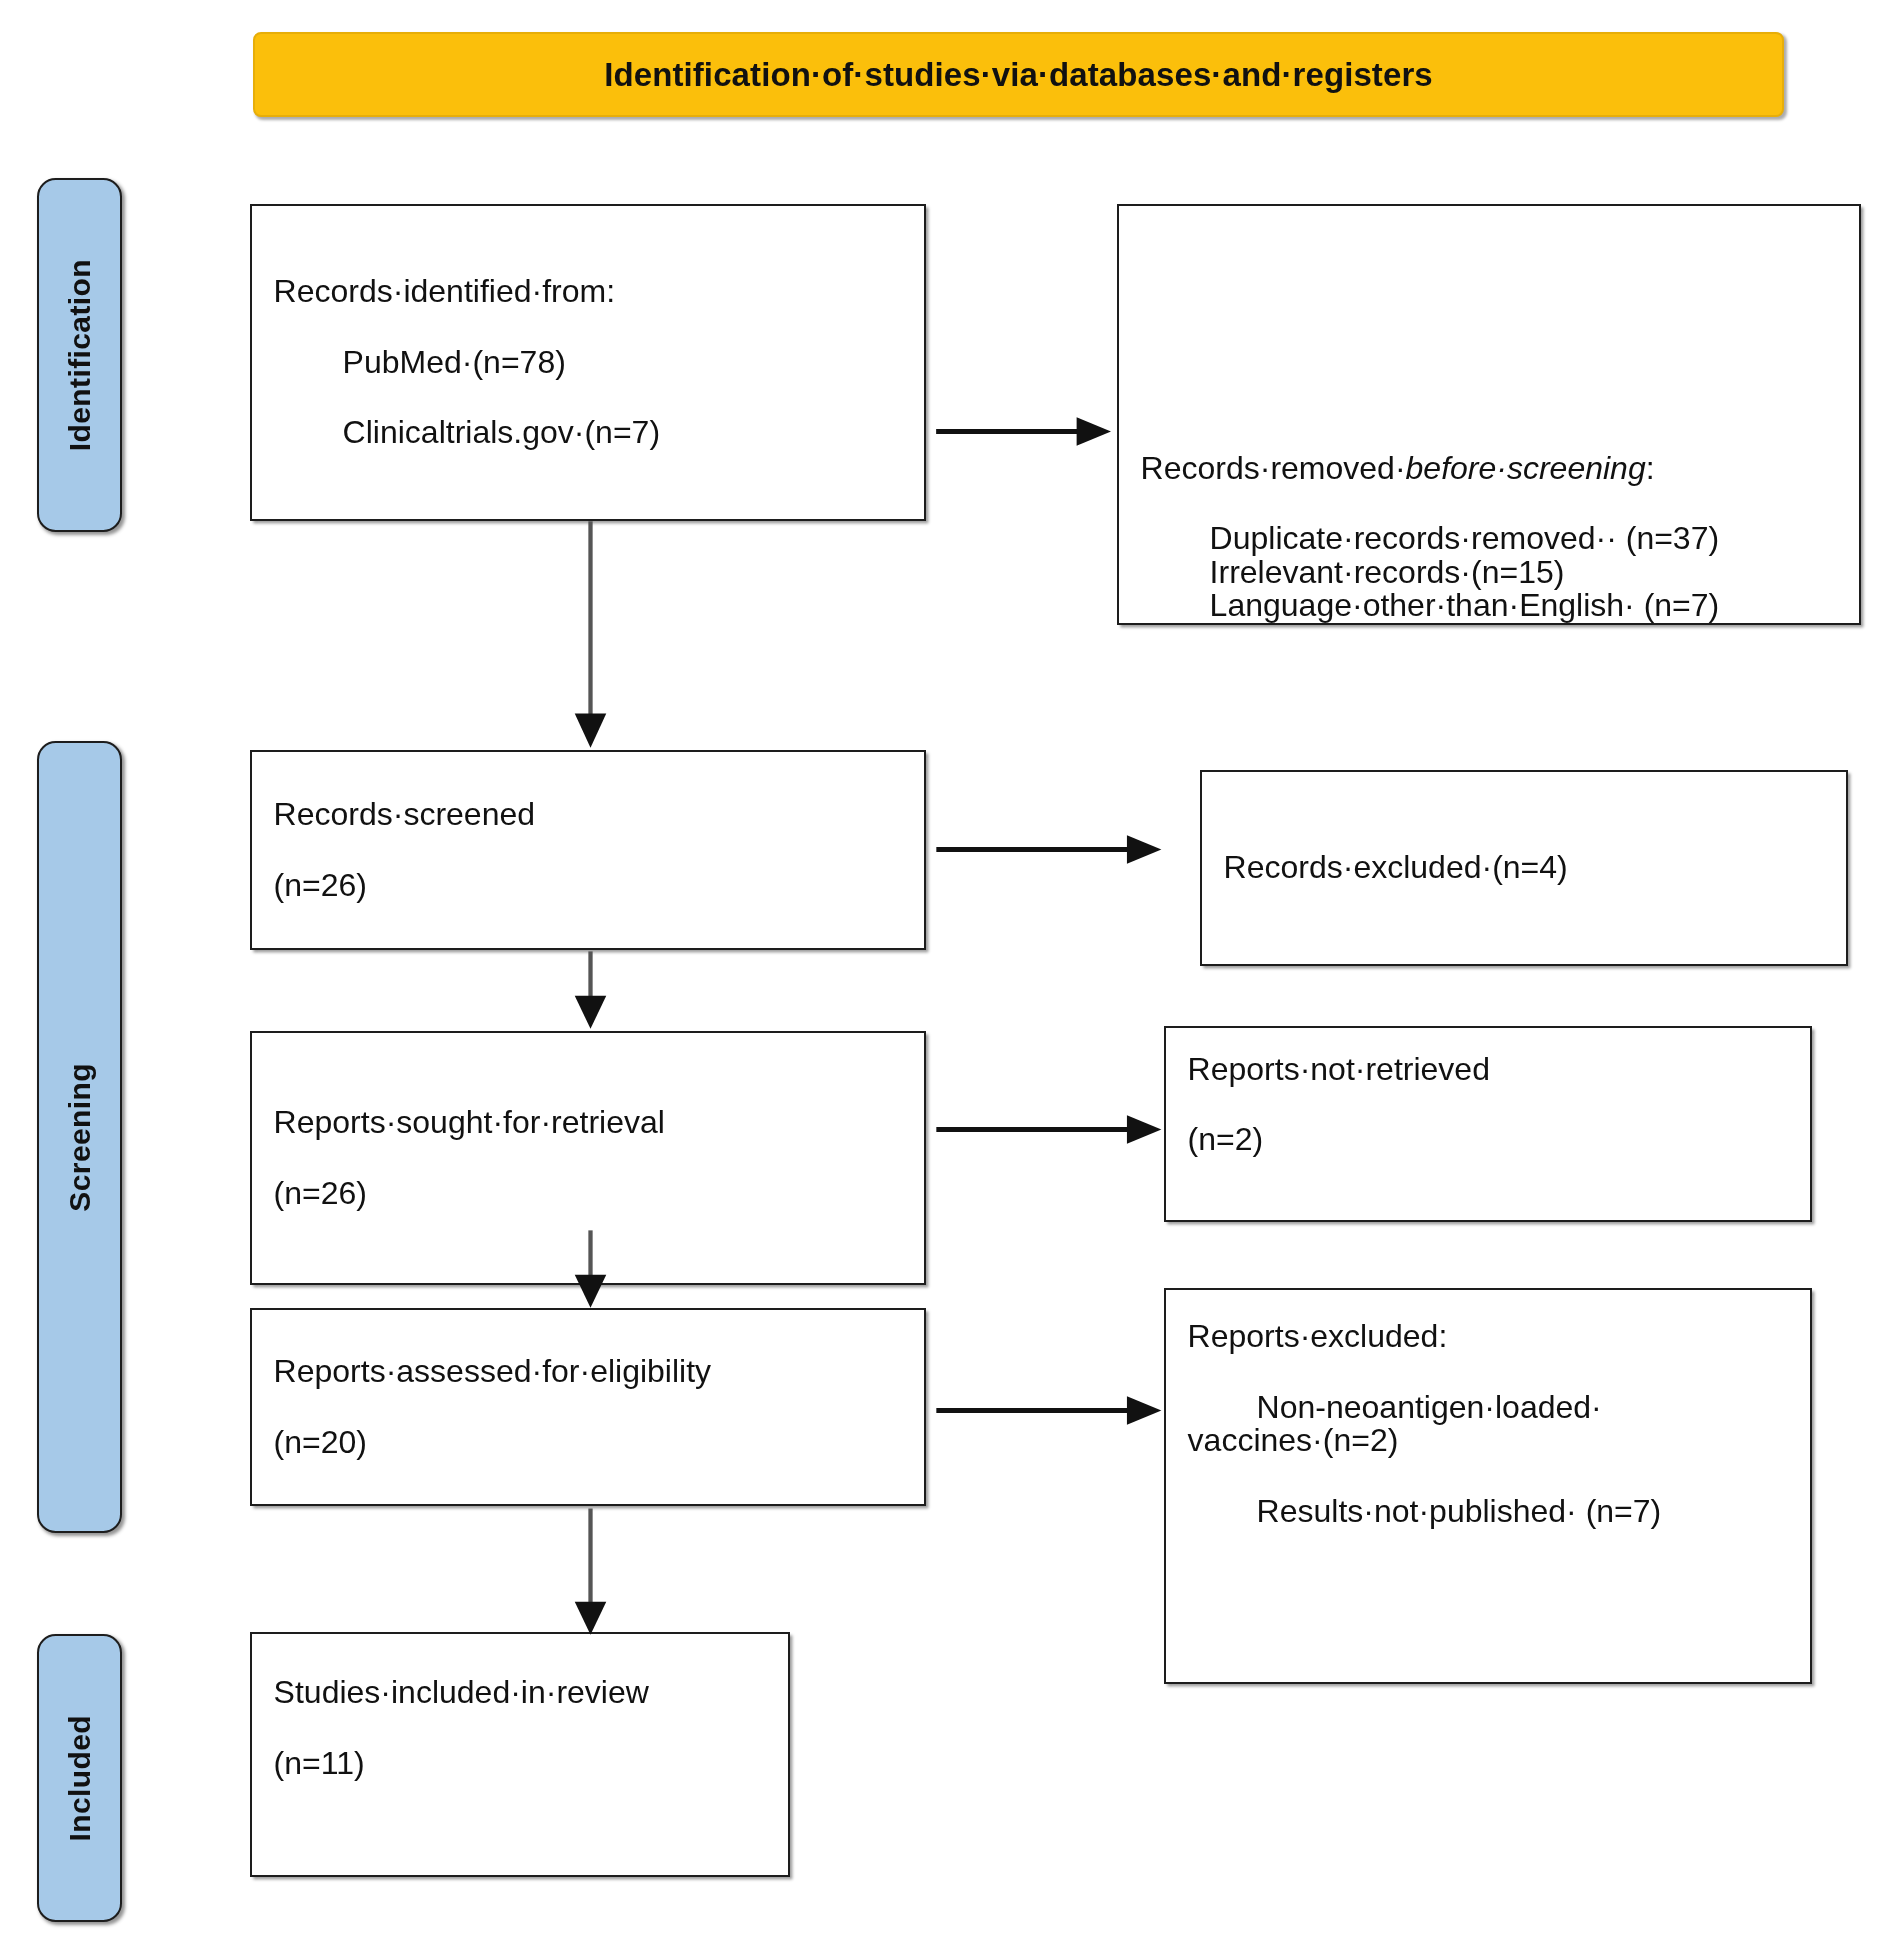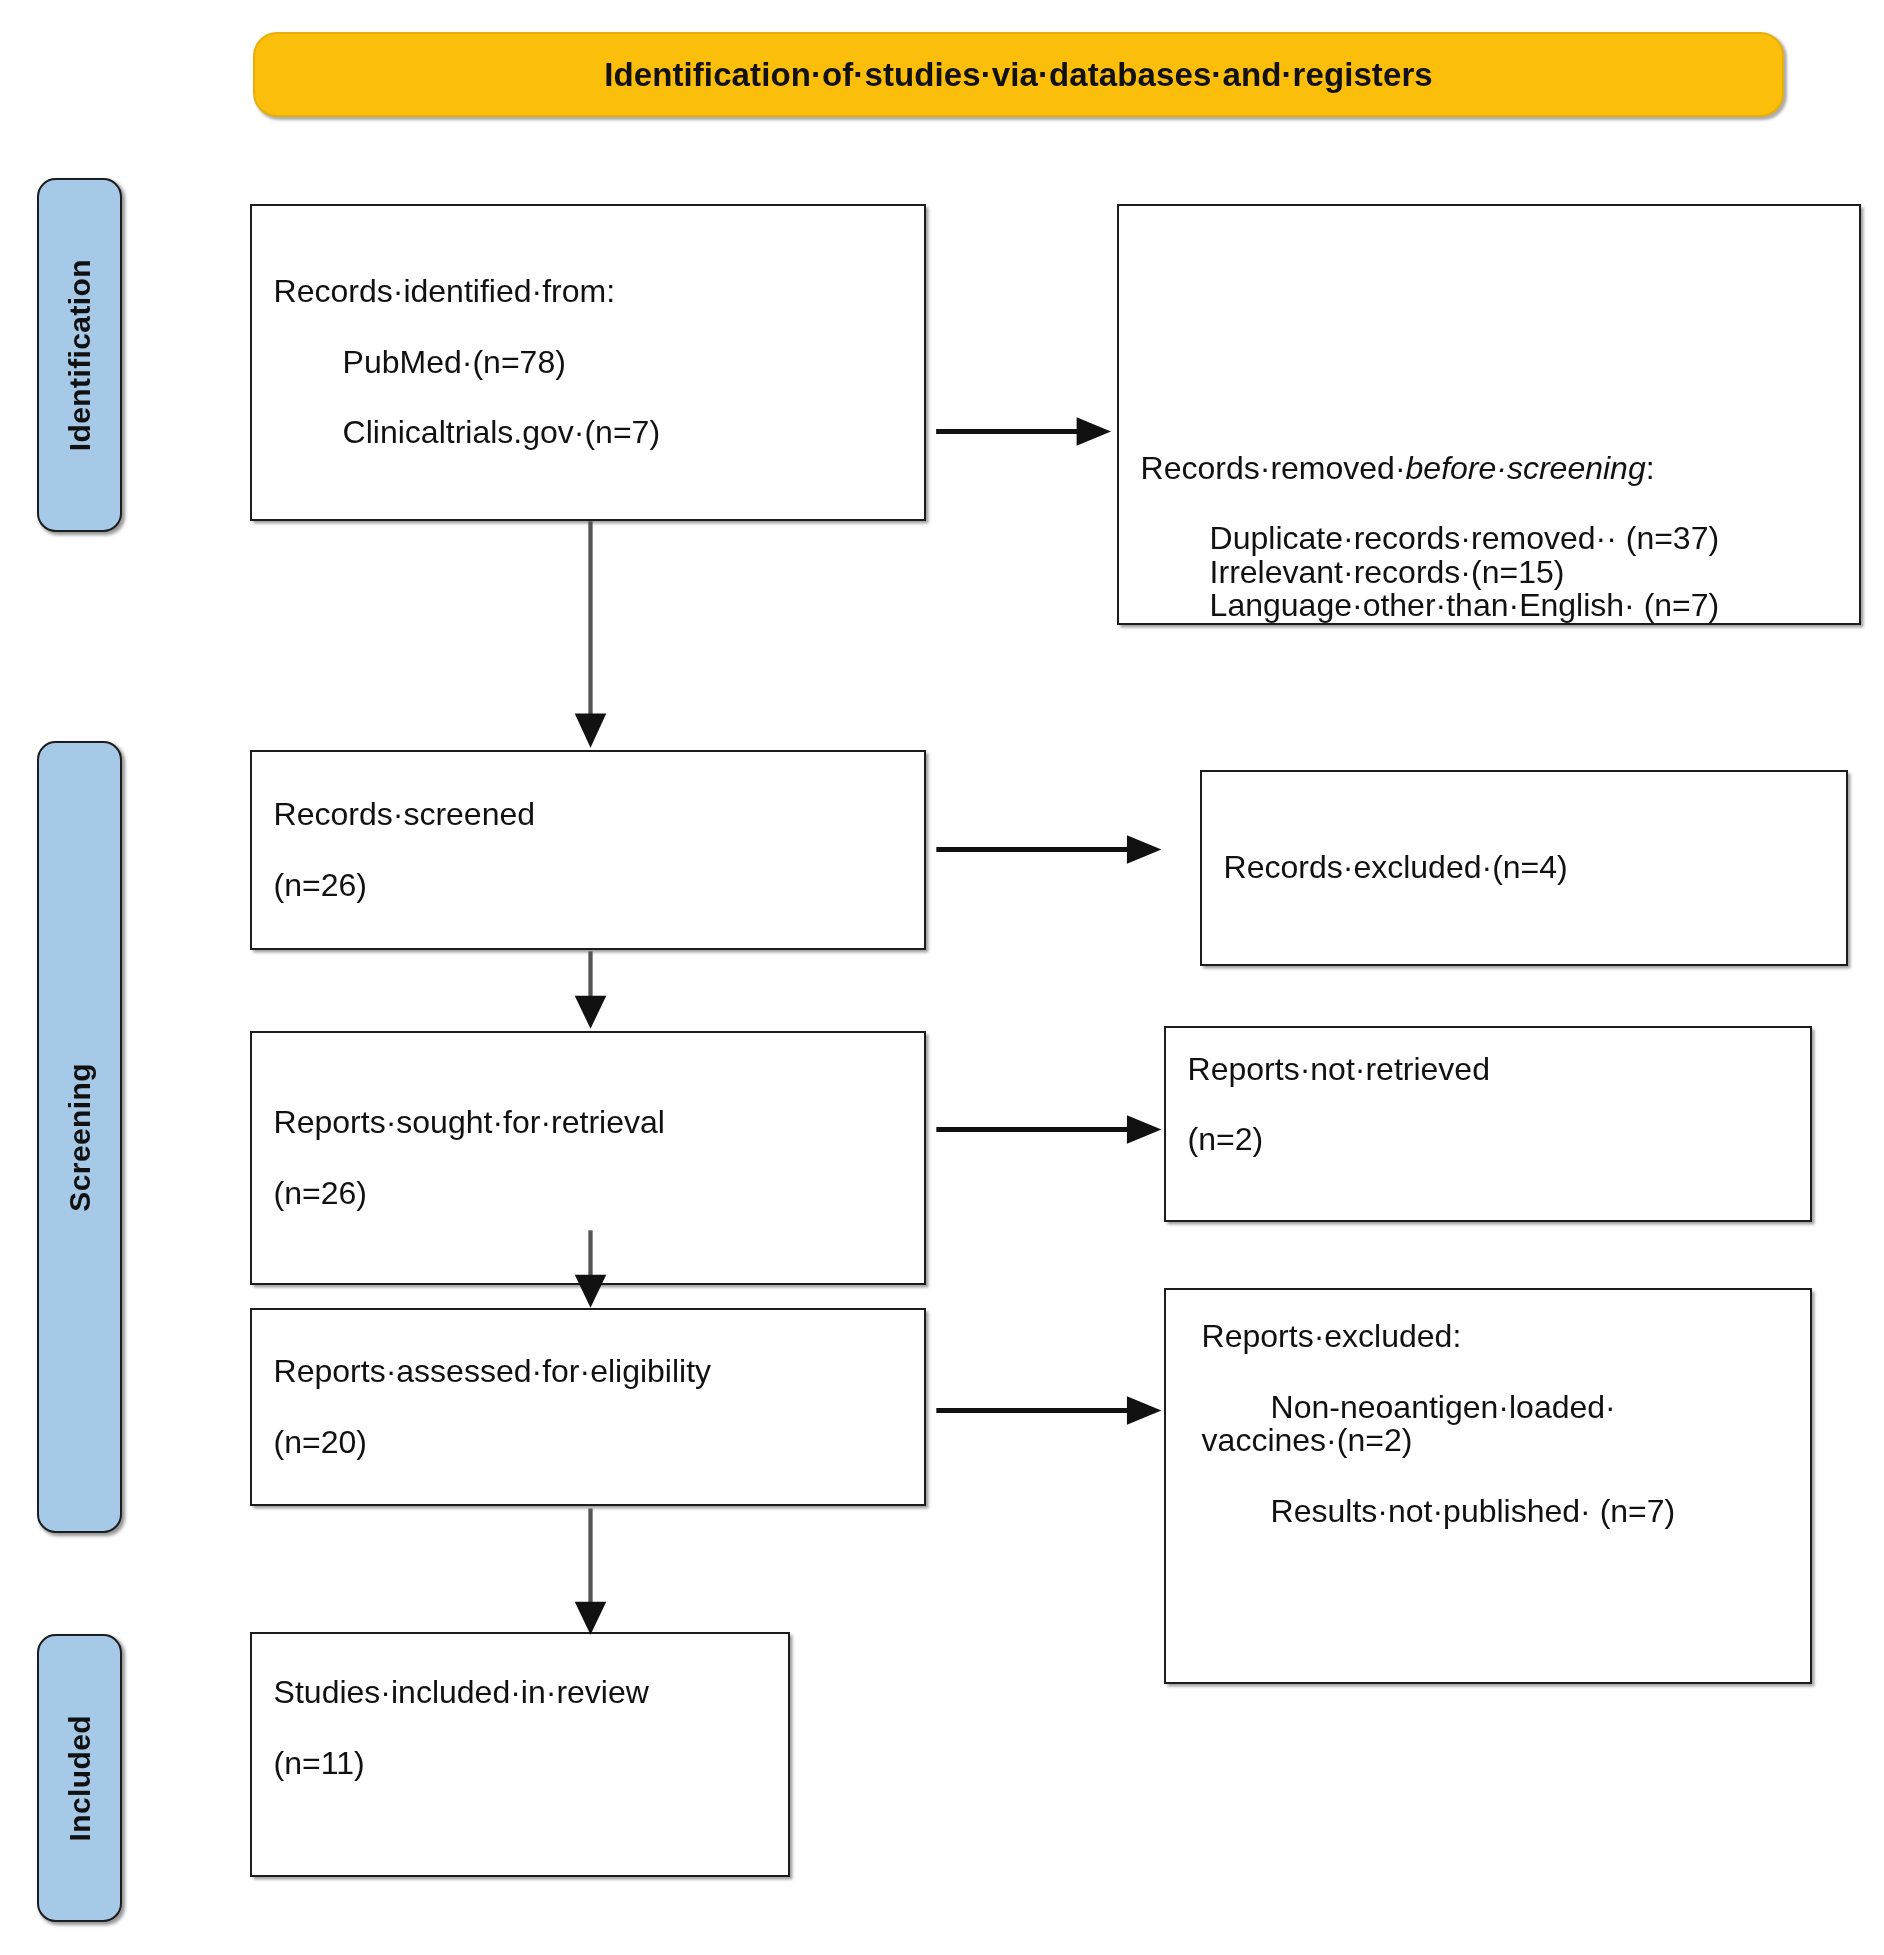--- a/index.html
+++ b/index.html
@@ -20,21 +20,21 @@
 
   
   .banner {
     position: absolute;
     left: 253px;
     top: 32px;
     width: 1531px;
     height: 85px;
     background: #FBBF0B;
     border: 2.2px solid #E7AE09;
-    border-radius: 24px;
+    border-radius: 8px;
     box-sizing: border-box;
     display: flex;
     align-items: center;
     justify-content: center;
     box-shadow: 2.2px 2.2px 2.9px rgba(0,0,0,0.33);
   }
   .banner-title {
     font-size: 33px;
     font-weight: bold;
     color: #111111;
@@ -178,21 +178,21 @@
   </div>
 
   <div class="box" id="box-assessed">
     <div class="box-inner">
       <p class="line">Reports·assessed·for·eligibility</p>
       <p class="line gap">(n=20)</p>
     </div>
   </div>
 
   <div class="box" id="box-repexcluded">
-    <div class="box-inner top-align" style="padding-top:30px;padding-left:14px;">
+    <div class="box-inner top-align" style="padding-top:30px;">
       <p class="line">Reports·excluded:</p>
       <p class="line gap hang">Non-neoantigen·loaded· vaccines·(n=2)</p>
       <p class="line gap hang">Results·not·published· (n=7)</p>
     </div>
   </div>
 
   <div class="box" id="box-included">
     <div class="box-inner top-align" style="padding-top:42px;">
       <p class="line">Studies·included·in·review</p>
       <p class="line gap">(n=11)</p>

